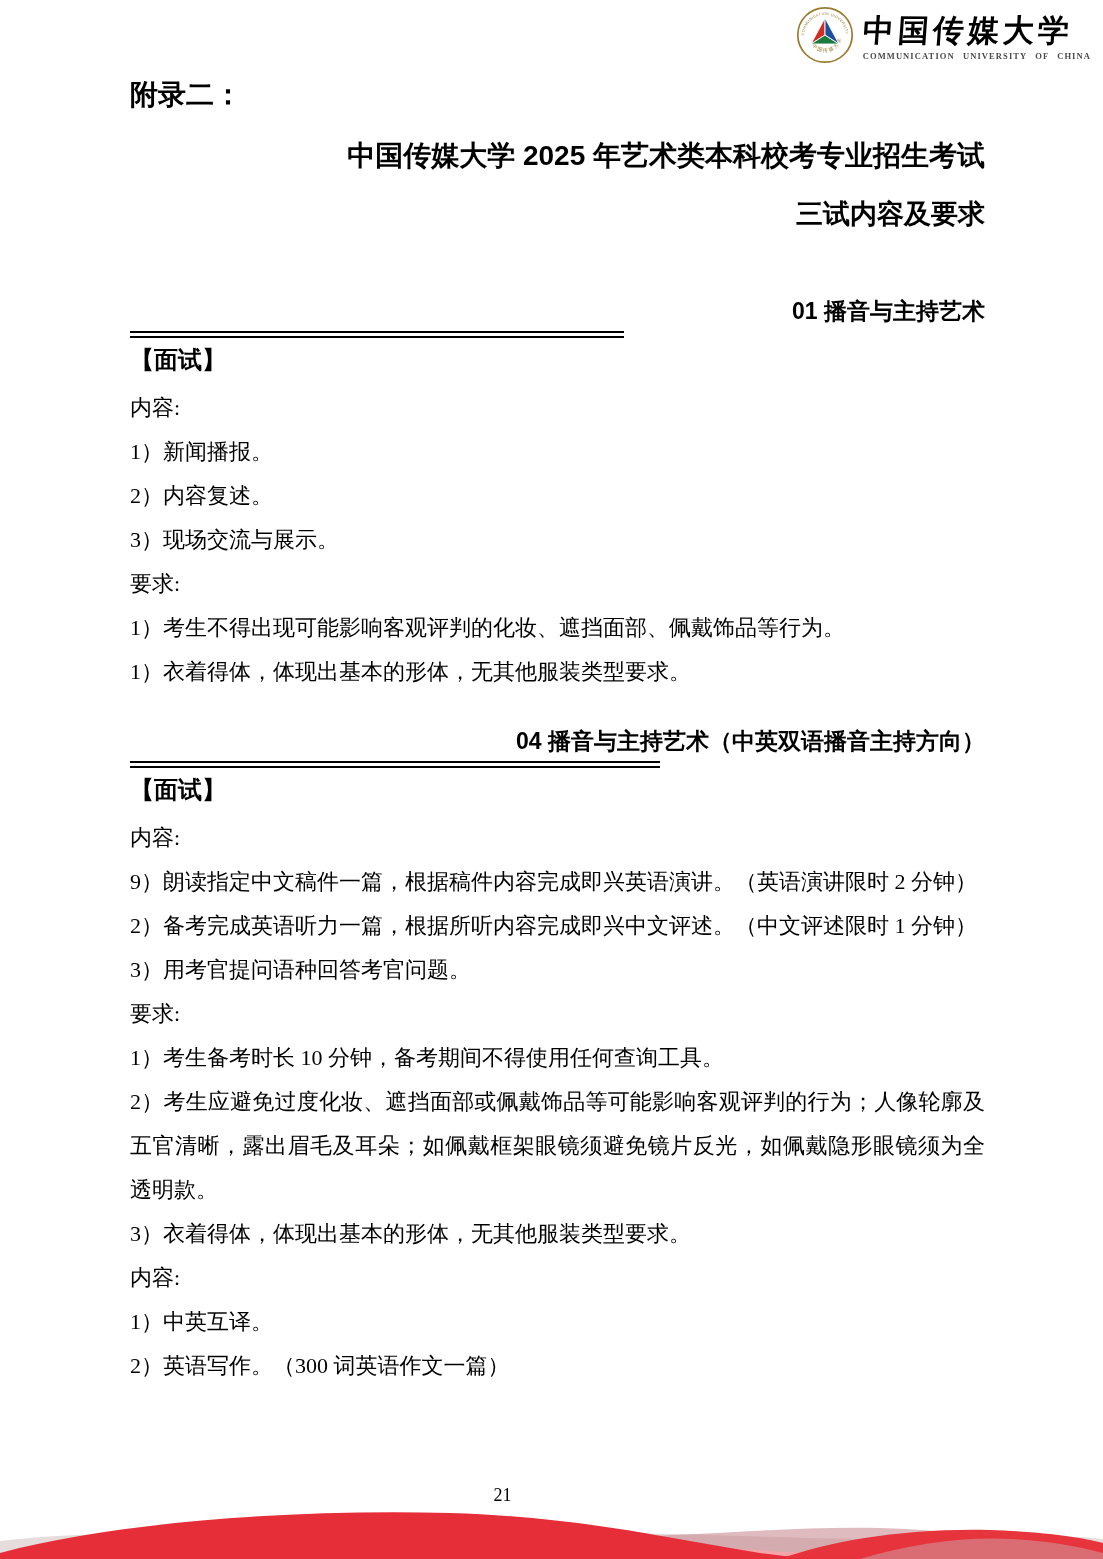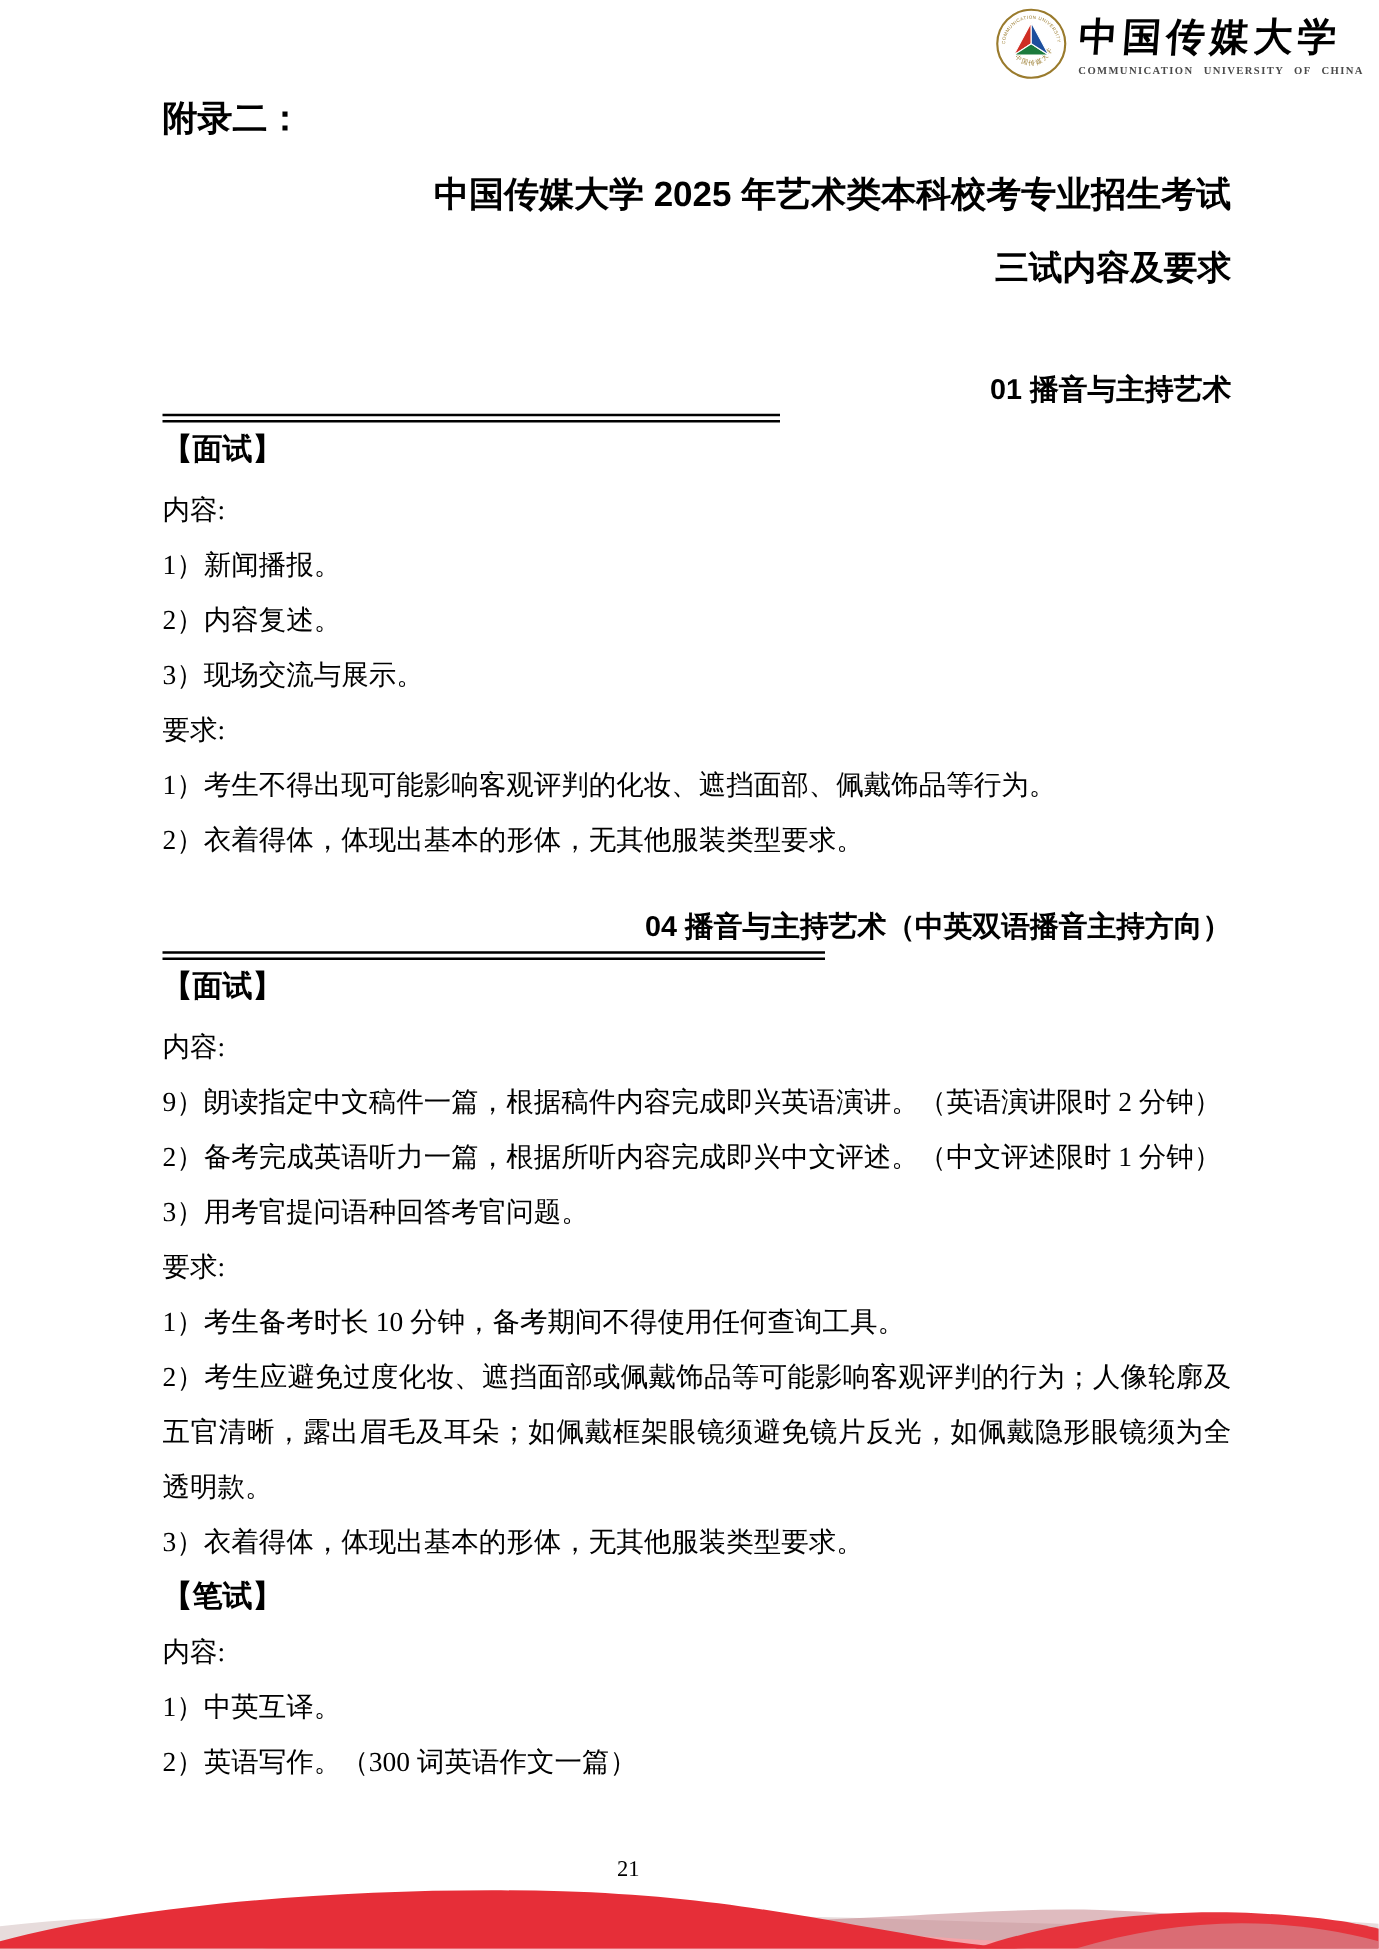--- a/index.html
+++ b/index.html
@@ -100,38 +100,37 @@
     <div class="sec-h">01 播音与主持艺术</div>
     <div class="rule" style="width:494px;"></div>
     <div class="bracket-head">【面试】</div>
     <div class="para">
       <div class="bline">内容:</div>
       <div class="bline">1）新闻播报。</div>
       <div class="bline">2）内容复述。</div>
       <div class="bline">3）现场交流与展示。</div>
       <div class="bline">要求:</div>
       <div class="bline">1）考生不得出现可能影响客观评判的化妆、遮挡面部、佩戴饰品等行为。</div>
-      <div class="bline">2）衣着得体，体现出基本的形体，无其他服装类型要求。</div>
+      <div class="bline">1）衣着得体，体现出基本的形体，无其他服装类型要求。</div>
     </div>
   </div>
 
   <div class="section sec2">
     <div class="sec-h">04 播音与主持艺术（中英双语播音主持方向）</div>
     <div class="rule" style="width:530px;"></div>
     <div class="bracket-head">【面试】</div>
     <div class="para">
       <div class="bline">内容:</div>
       <div class="bline">9）朗读指定中文稿件一篇，根据稿件内容完成即兴英语演讲。（英语演讲限时 2 分钟）</div>
       <div class="bline">2）备考完成英语听力一篇，根据所听内容完成即兴中文评述。（中文评述限时 1 分钟）</div>
       <div class="bline">3）用考官提问语种回答考官问题。</div>
       <div class="bline">要求:</div>
       <div class="bline">1）考生备考时长 10 分钟，备考期间不得使用任何查询工具。</div>
       <div class="bline">2）考生应避免过度化妆、遮挡面部或佩戴饰品等可能影响客观评判的行为；人像轮廓及五官清晰，露出眉毛及耳朵；如佩戴框架眼镜须避免镜片反光，如佩戴隐形眼镜须为全透明款。</div>
       <div class="bline">3）衣着得体，体现出基本的形体，无其他服装类型要求。</div>
-      <div class="bracket-head inflow">【笔试】</div>
       <div class="bline">内容:</div>
       <div class="bline">1）中英互译。</div>
       <div class="bline">2）英语写作。（300 词英语作文一篇）</div>
     </div>
   </div>
 
 </div>
 
 <div class="pagenum">21</div>
 

